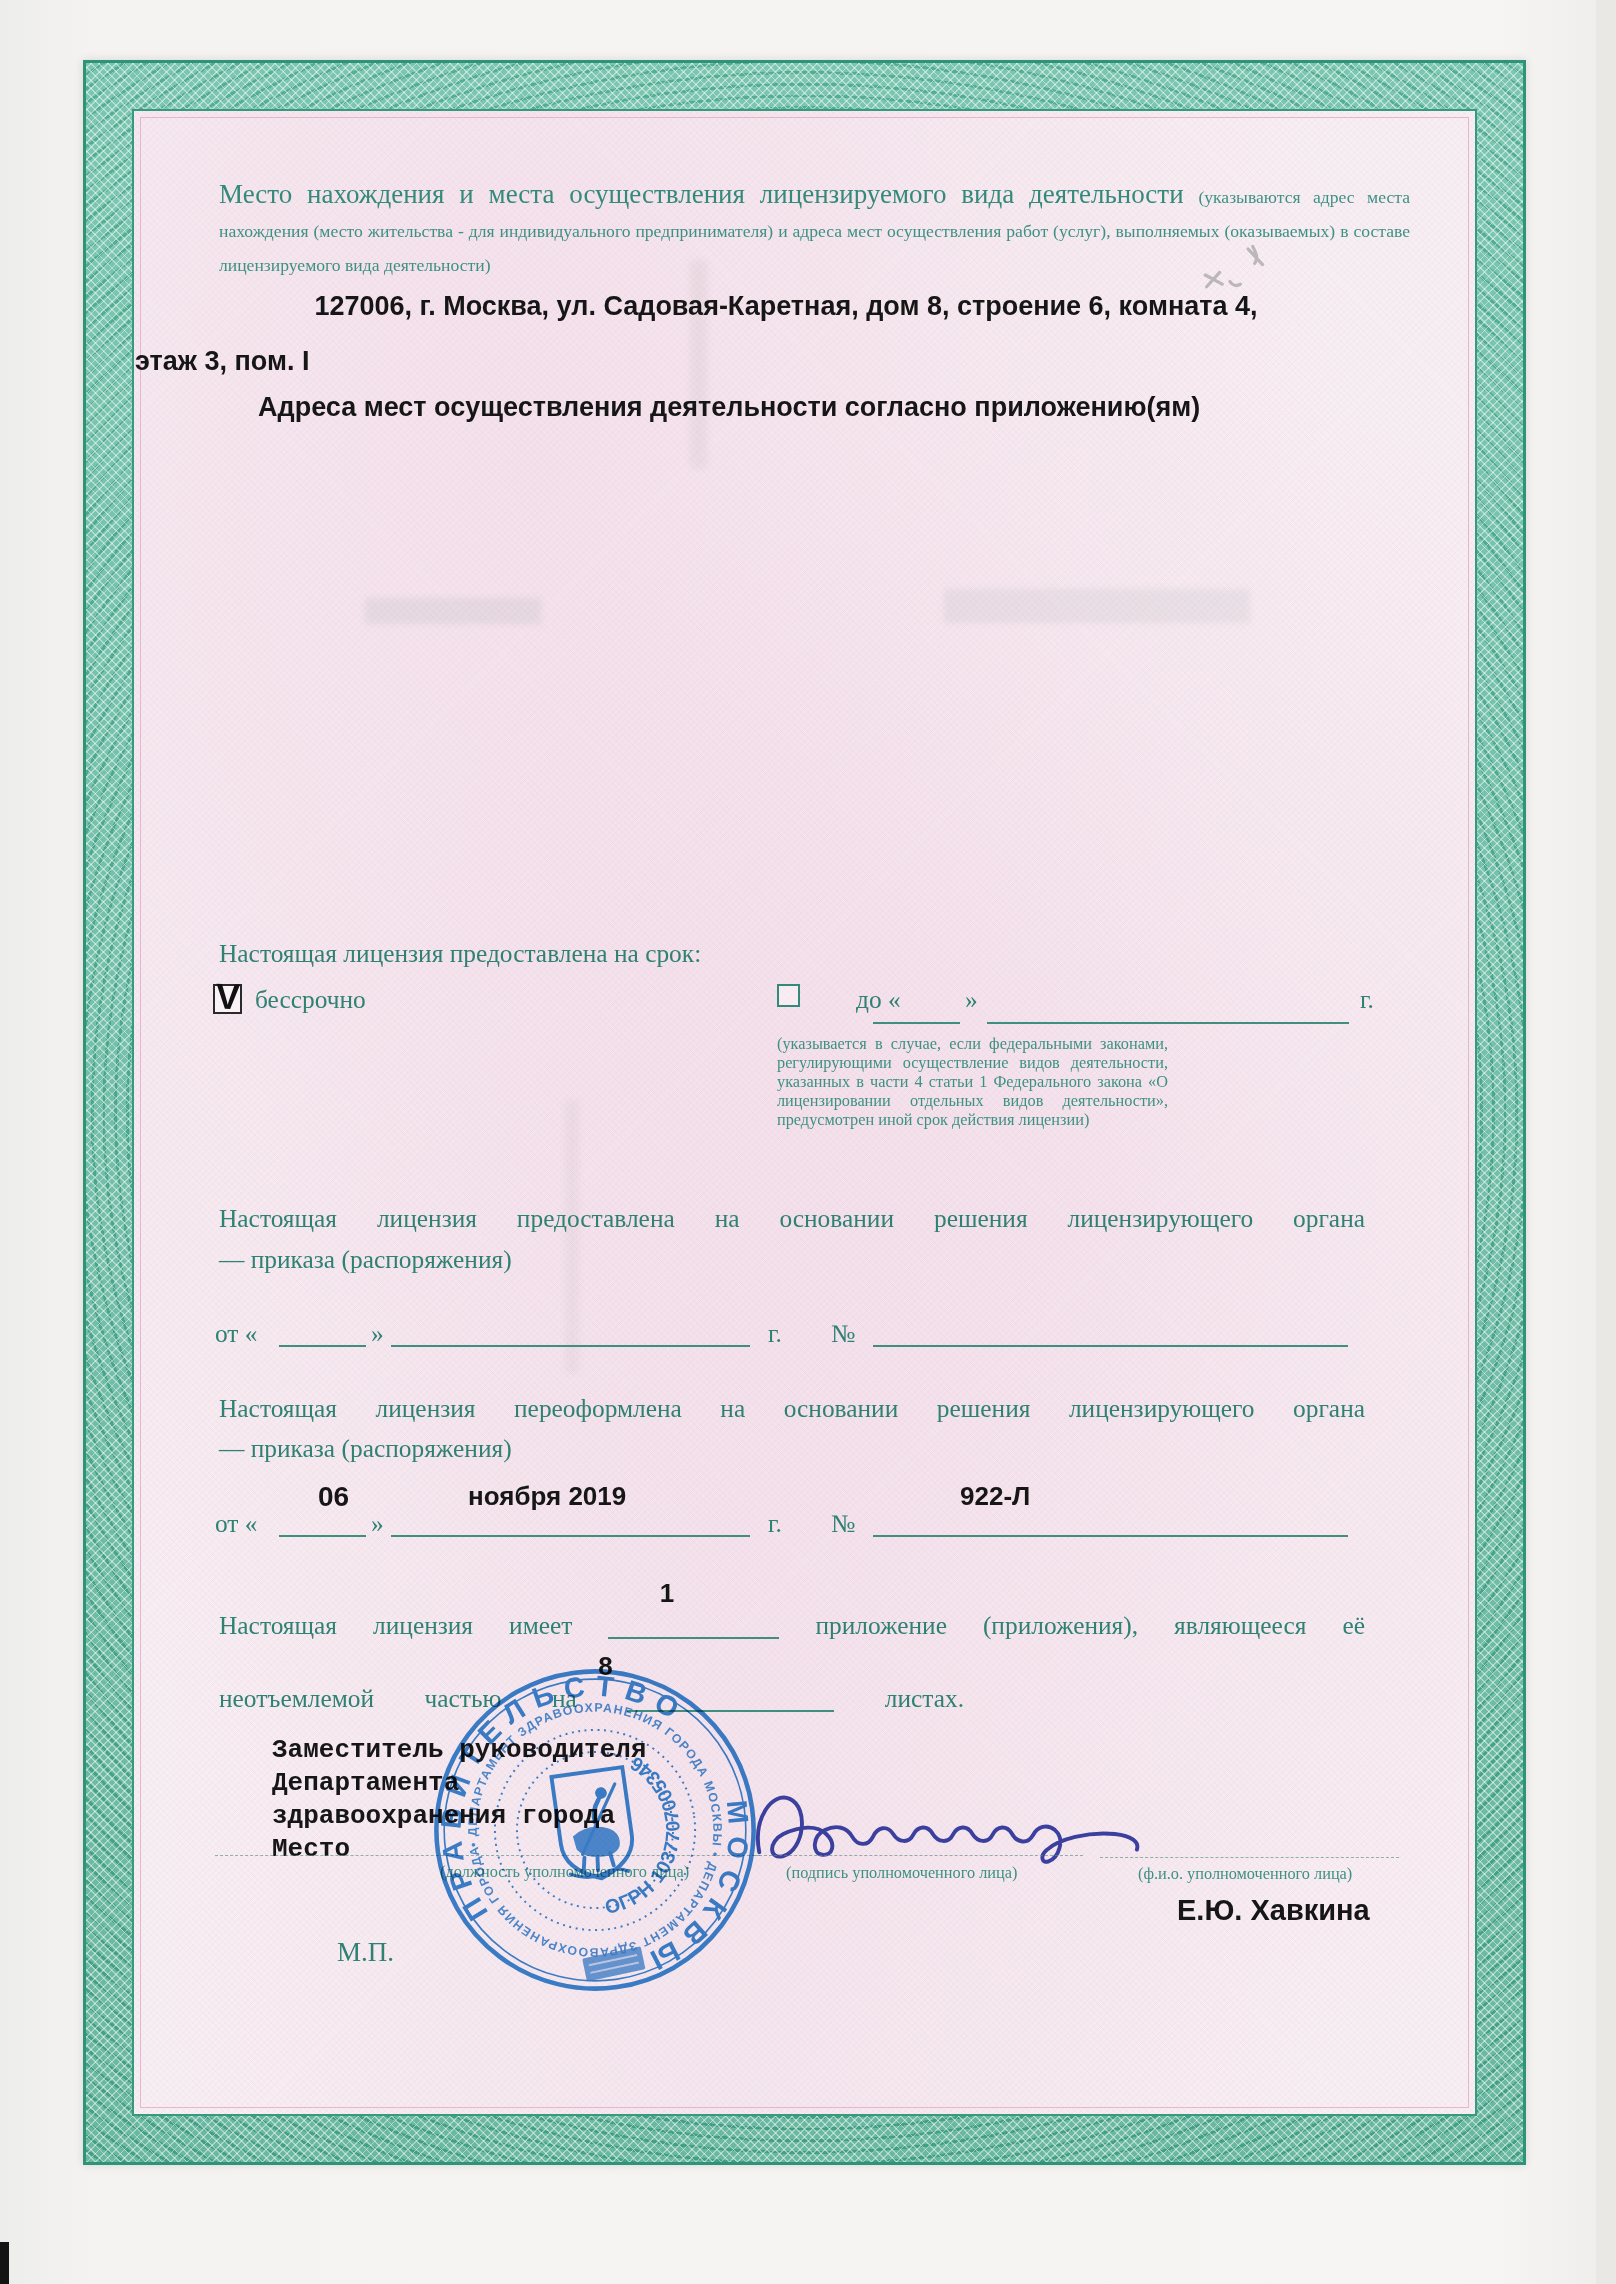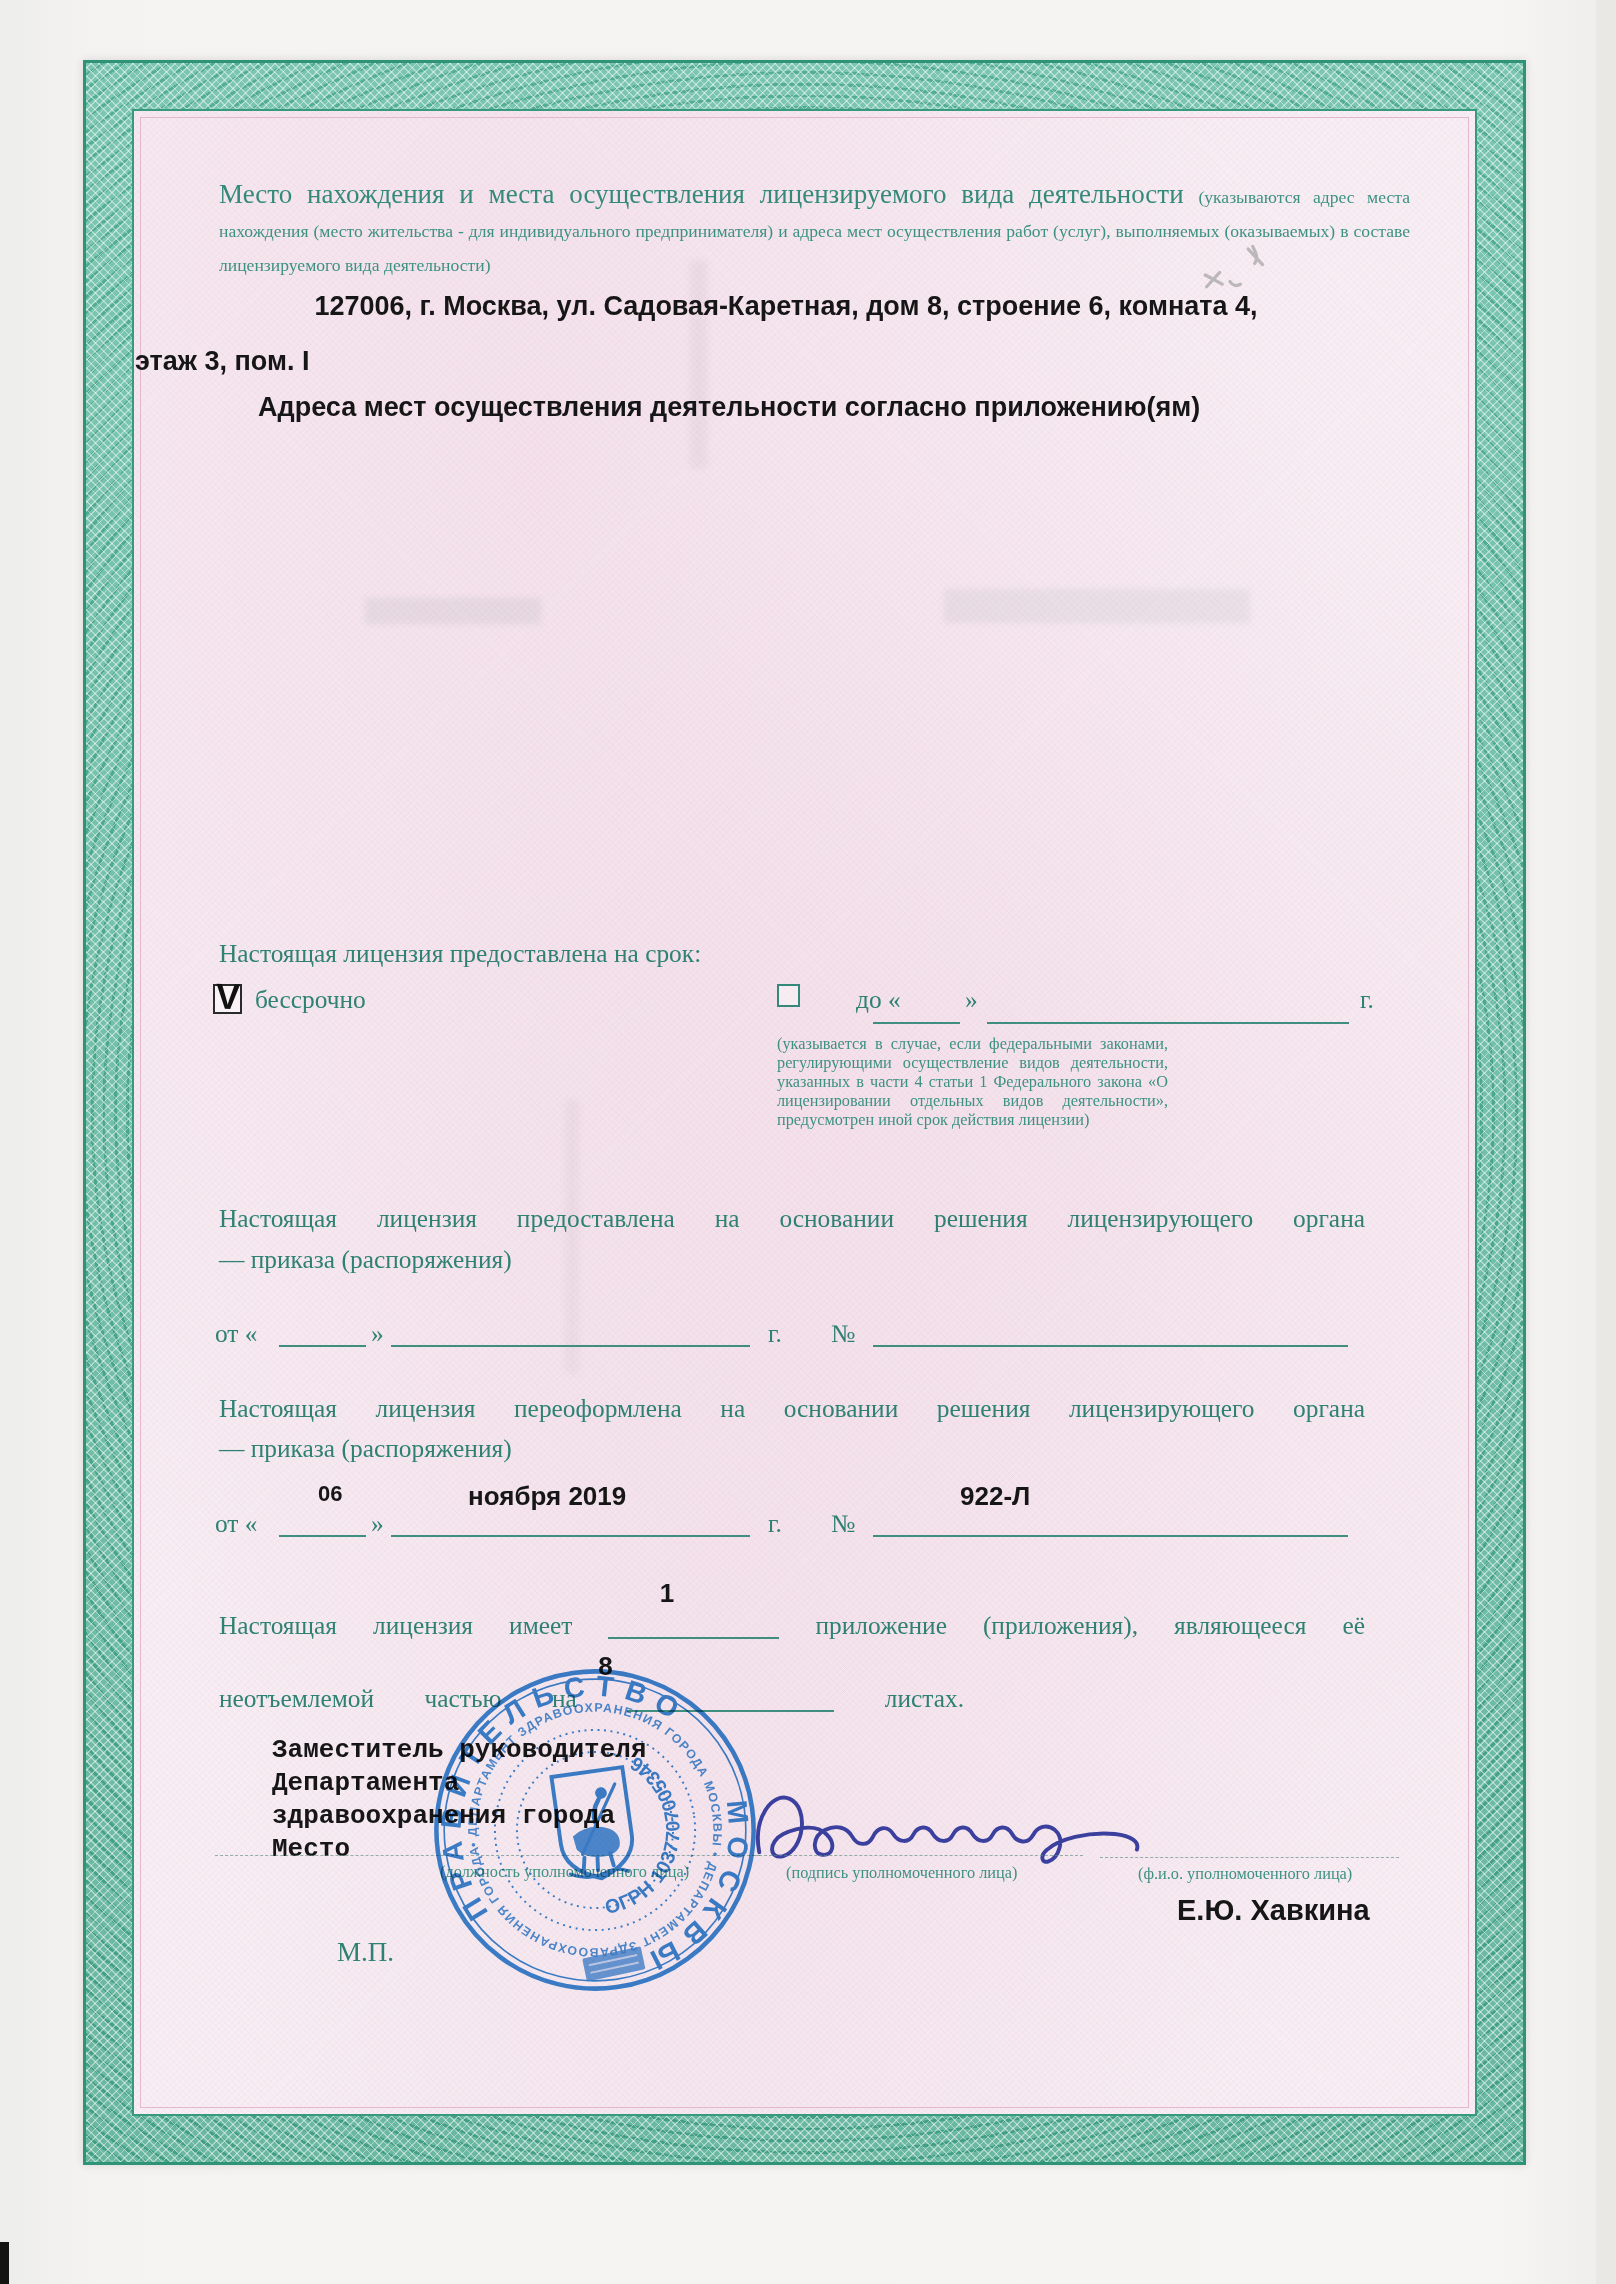--- a/index.html
+++ b/index.html
@@ -106,21 +106,21 @@
   <div class="uline" style="left:279px;top:1345px;width:87px;"></div>
   <div class="abs body-text serif" style="left:371px;top:1319px;">»</div>
   <div class="uline" style="left:391px;top:1345px;width:359px;"></div>
   <div class="abs body-text serif" style="left:768px;top:1319px;">г.</div>
   <div class="abs body-text serif" style="left:831px;top:1319px;">№</div>
   <div class="uline" style="left:873px;top:1345px;width:475px;"></div>
 
   <div class="abs body-text serif fill" style="left:219px;top:1394px;width:1146px;">Настоящая лицензия переоформлена на основании решения лицензирующего органа</div>
   <div class="abs body-text serif" style="left:219px;top:1434px;">— приказа (распоряжения)</div>
 
-  <div class="abs black-bold" style="left:318px;top:1481px;font-size:22px;">06</div>
+  <div class="abs black-bold" style="left:318px;top:1481px;font-size:28px;">06</div>
   <div class="abs black-bold" style="left:449px;top:1481px;font-size:26px;margin-left:19px;">ноября 2019</div>
   <div class="abs black-bold" style="left:960px;top:1481px;font-size:26px;">922-Л</div>
 
   <div class="abs body-text serif" style="left:215px;top:1509px;">от «</div>
   <div class="uline" style="left:279px;top:1535px;width:87px;"></div>
   <div class="abs body-text serif" style="left:371px;top:1509px;">»</div>
   <div class="uline" style="left:391px;top:1535px;width:359px;"></div>
   <div class="abs body-text serif" style="left:768px;top:1509px;">г.</div>
   <div class="abs body-text serif" style="left:831px;top:1509px;">№</div>
   <div class="uline" style="left:873px;top:1535px;width:475px;"></div>

